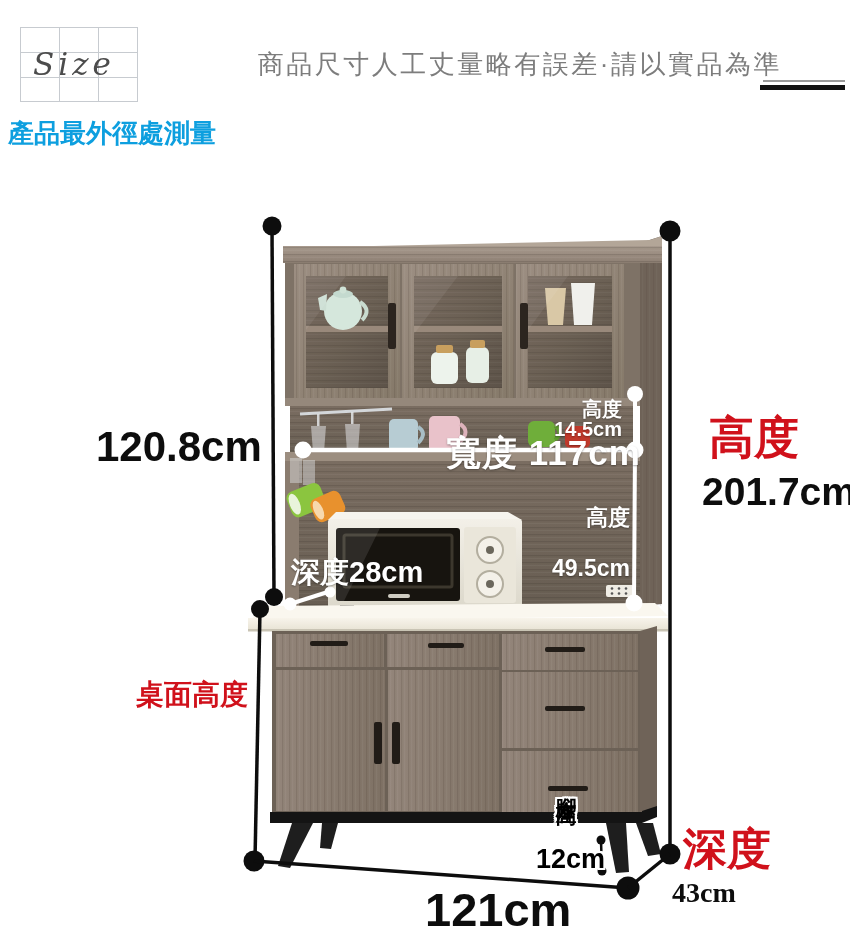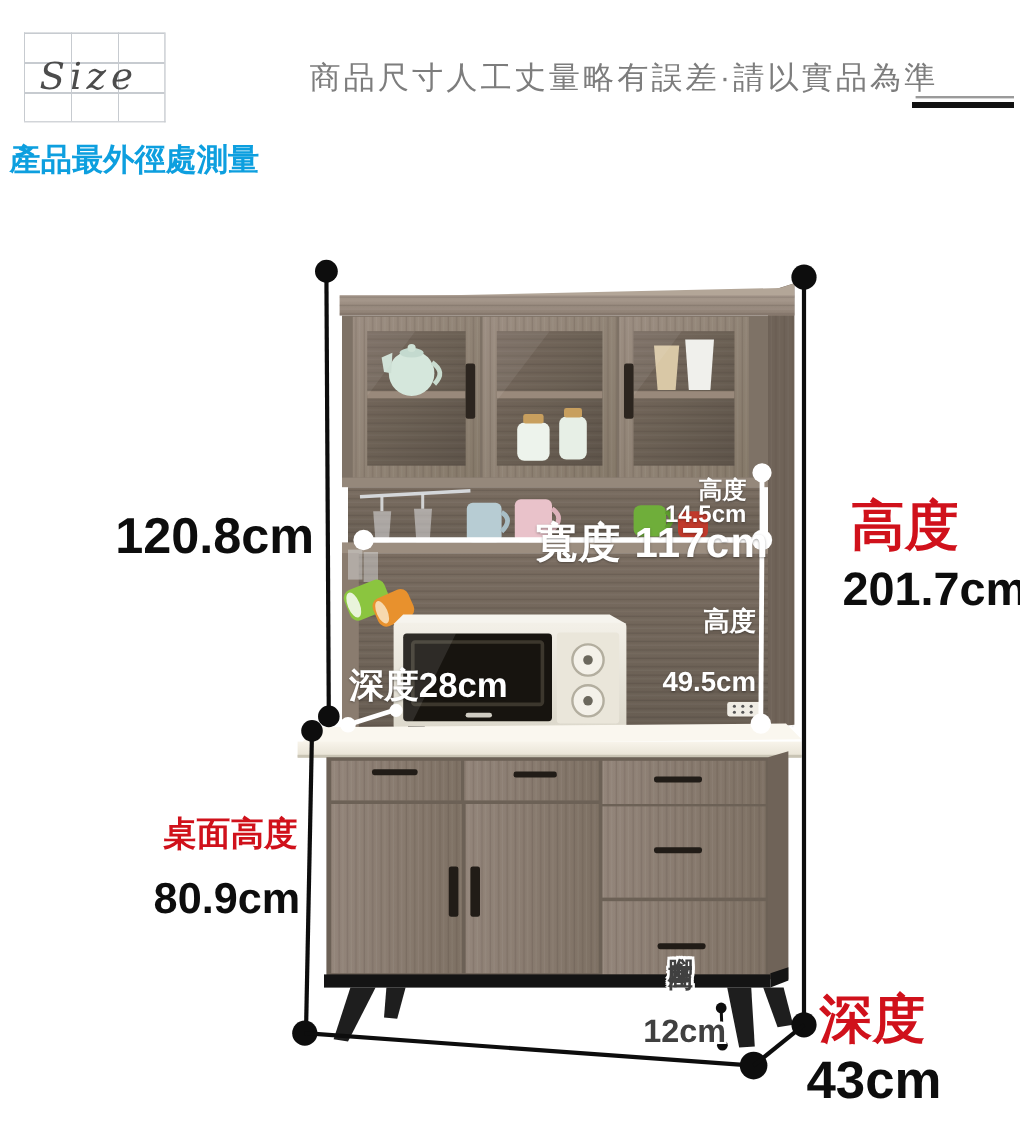--- a/index.html
+++ b/index.html
@@ -26,21 +26,21 @@
   }
   .rule-thin{left:763px;top:80px;width:82px;height:2px;background:#9a9a9a;}
   .rule-thick{left:760px;top:85px;width:85px;height:5px;background:#111;}
   .blue-note{left:8px;top:116px;font-size:26px;line-height:34px;font-weight:bold;color:#0d9fdf;}
   
   .lab{white-space:nowrap;line-height:1.05;}
   .red{color:#d0111b;font-weight:bold;}
   .blk{color:#0d0d0d;font-weight:bold;}
   .white{color:#ffffff;font-weight:bold;text-shadow:0 1px 2px rgba(0,0,0,.35);}
   .outline-w{
-    color:#404040;font-weight:bold;
+    color:#000000;font-weight:bold;
     text-shadow:-2px -2px 0 #fff,2px -2px 0 #fff,-2px 2px 0 #fff,2px 2px 0 #fff,
                 0 -2px 0 #fff,0 2px 0 #fff,-2px 0 0 #fff,2px 0 0 #fff;
   }
   .ra{text-align:right;}
   .vert{writing-mode:vertical-rl;text-orientation:upright;letter-spacing:2px;}
   svg{display:block;}
 </style>
 </head>
 <body>
 
@@ -320,22 +320,22 @@
   <div class="abs lab white ra" style="left:540px;top:419px;width:82px;font-size:20px;">14.5cm</div>
 
   <div class="abs lab white" style="left:406px;top:435px;font-size:35px;letter-spacing:1px;margin-left:40px;">寬度 117cm</div>
 
   <div class="abs lab white ra" style="left:548px;top:506px;width:82px;font-size:22px;">高度</div>
   <div class="abs lab white ra" style="left:548px;top:556px;width:82px;font-size:23px;">49.5cm</div>
 
   <div class="abs lab white" style="left:291px;top:557px;font-size:29px;text-align:center;">深度28cm</div>
 
   <div class="abs lab red ra" style="left:128px;top:680px;width:120px;font-size:28px;">桌面高度</div>
-  <div class="abs lab blk ra" style="left:128px;top:730px;width:118px;font-size:36px;">80.9cm</div>
 
   <div class="abs lab outline-w vert" style="left:556px;top:782px;font-size:21px;line-height:1;">腳座高</div>
   <div class="abs lab outline-w" style="left:536px;top:845px;font-size:27px;">12cm</div>
 
+  <div class="abs lab blk" style="left:425px;top:885px;font-size:47px;">121cm</div>
 
   <div class="abs lab red" style="left:683px;top:827px;font-size:44px;font-family:Liberation Serif, serif;">深度</div>
-  <div class="abs lab blk" style="left:672px;top:878px;font-size:44px;">43cm</div>
+  <div class="abs lab blk" style="left:672px;top:878px;font-size:28px;font-family:Liberation Serif, serif;">43cm</div>
 
 </div>
 
 </body></html>

